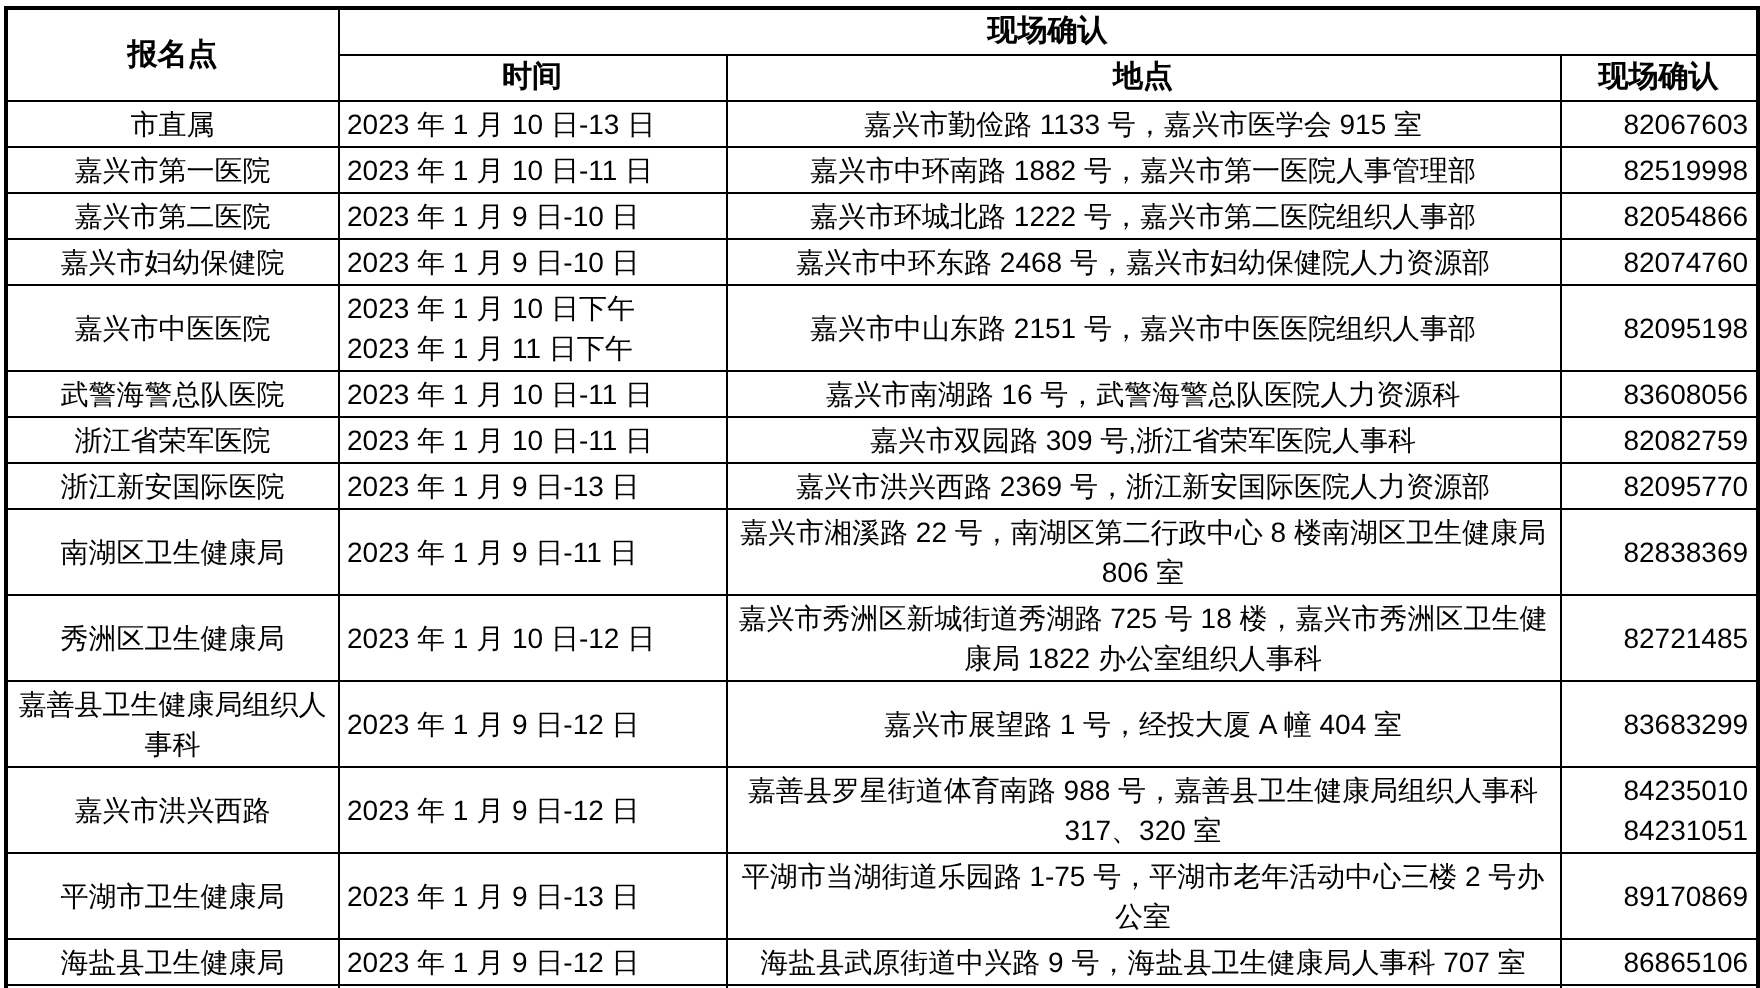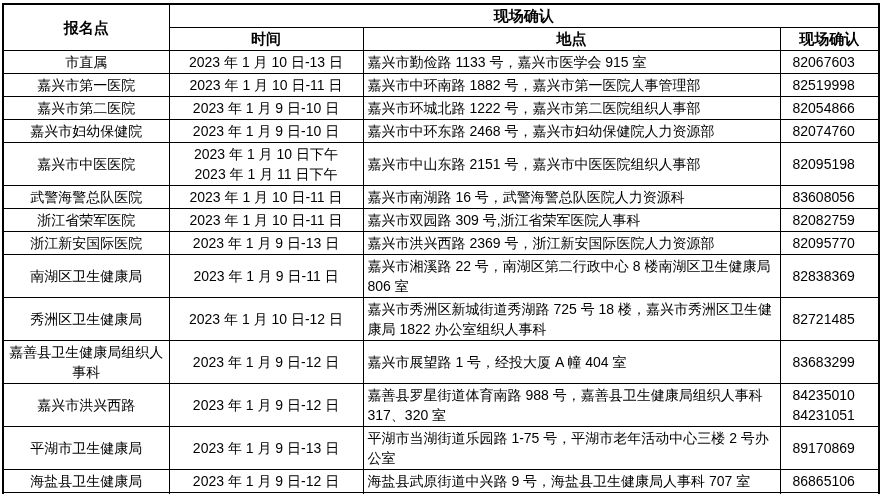--- a/index.html
+++ b/index.html
@@ -31,23 +31,23 @@
     overflow: hidden;
   }
   .confirm-table th {
     font-weight: bold;
     text-align: center;
     font-size: 15px;
   }
   thead tr.h1 th { height: 23px; }
   thead tr.h2 th { height: 20px; }
   td.c-site  { text-align: center; }
-  td.c-time  { text-align: center; }
-  td.c-loc   { text-align: left; }
-  td.c-phone { text-align: left; padding-left: 12px; }
+  td.c-time  { text-align: left; }
+  td.c-loc   { text-align: center; }
+  td.c-phone { text-align: right; padding-left: 12px; }
   tbody tr { height: 23px; }
 </style>
 </head>
 <body>
 
 <table class="confirm-table">
   <colgroup>
     <col style="width:166px">
     <col style="width:194px">
     <col style="width:417px">

